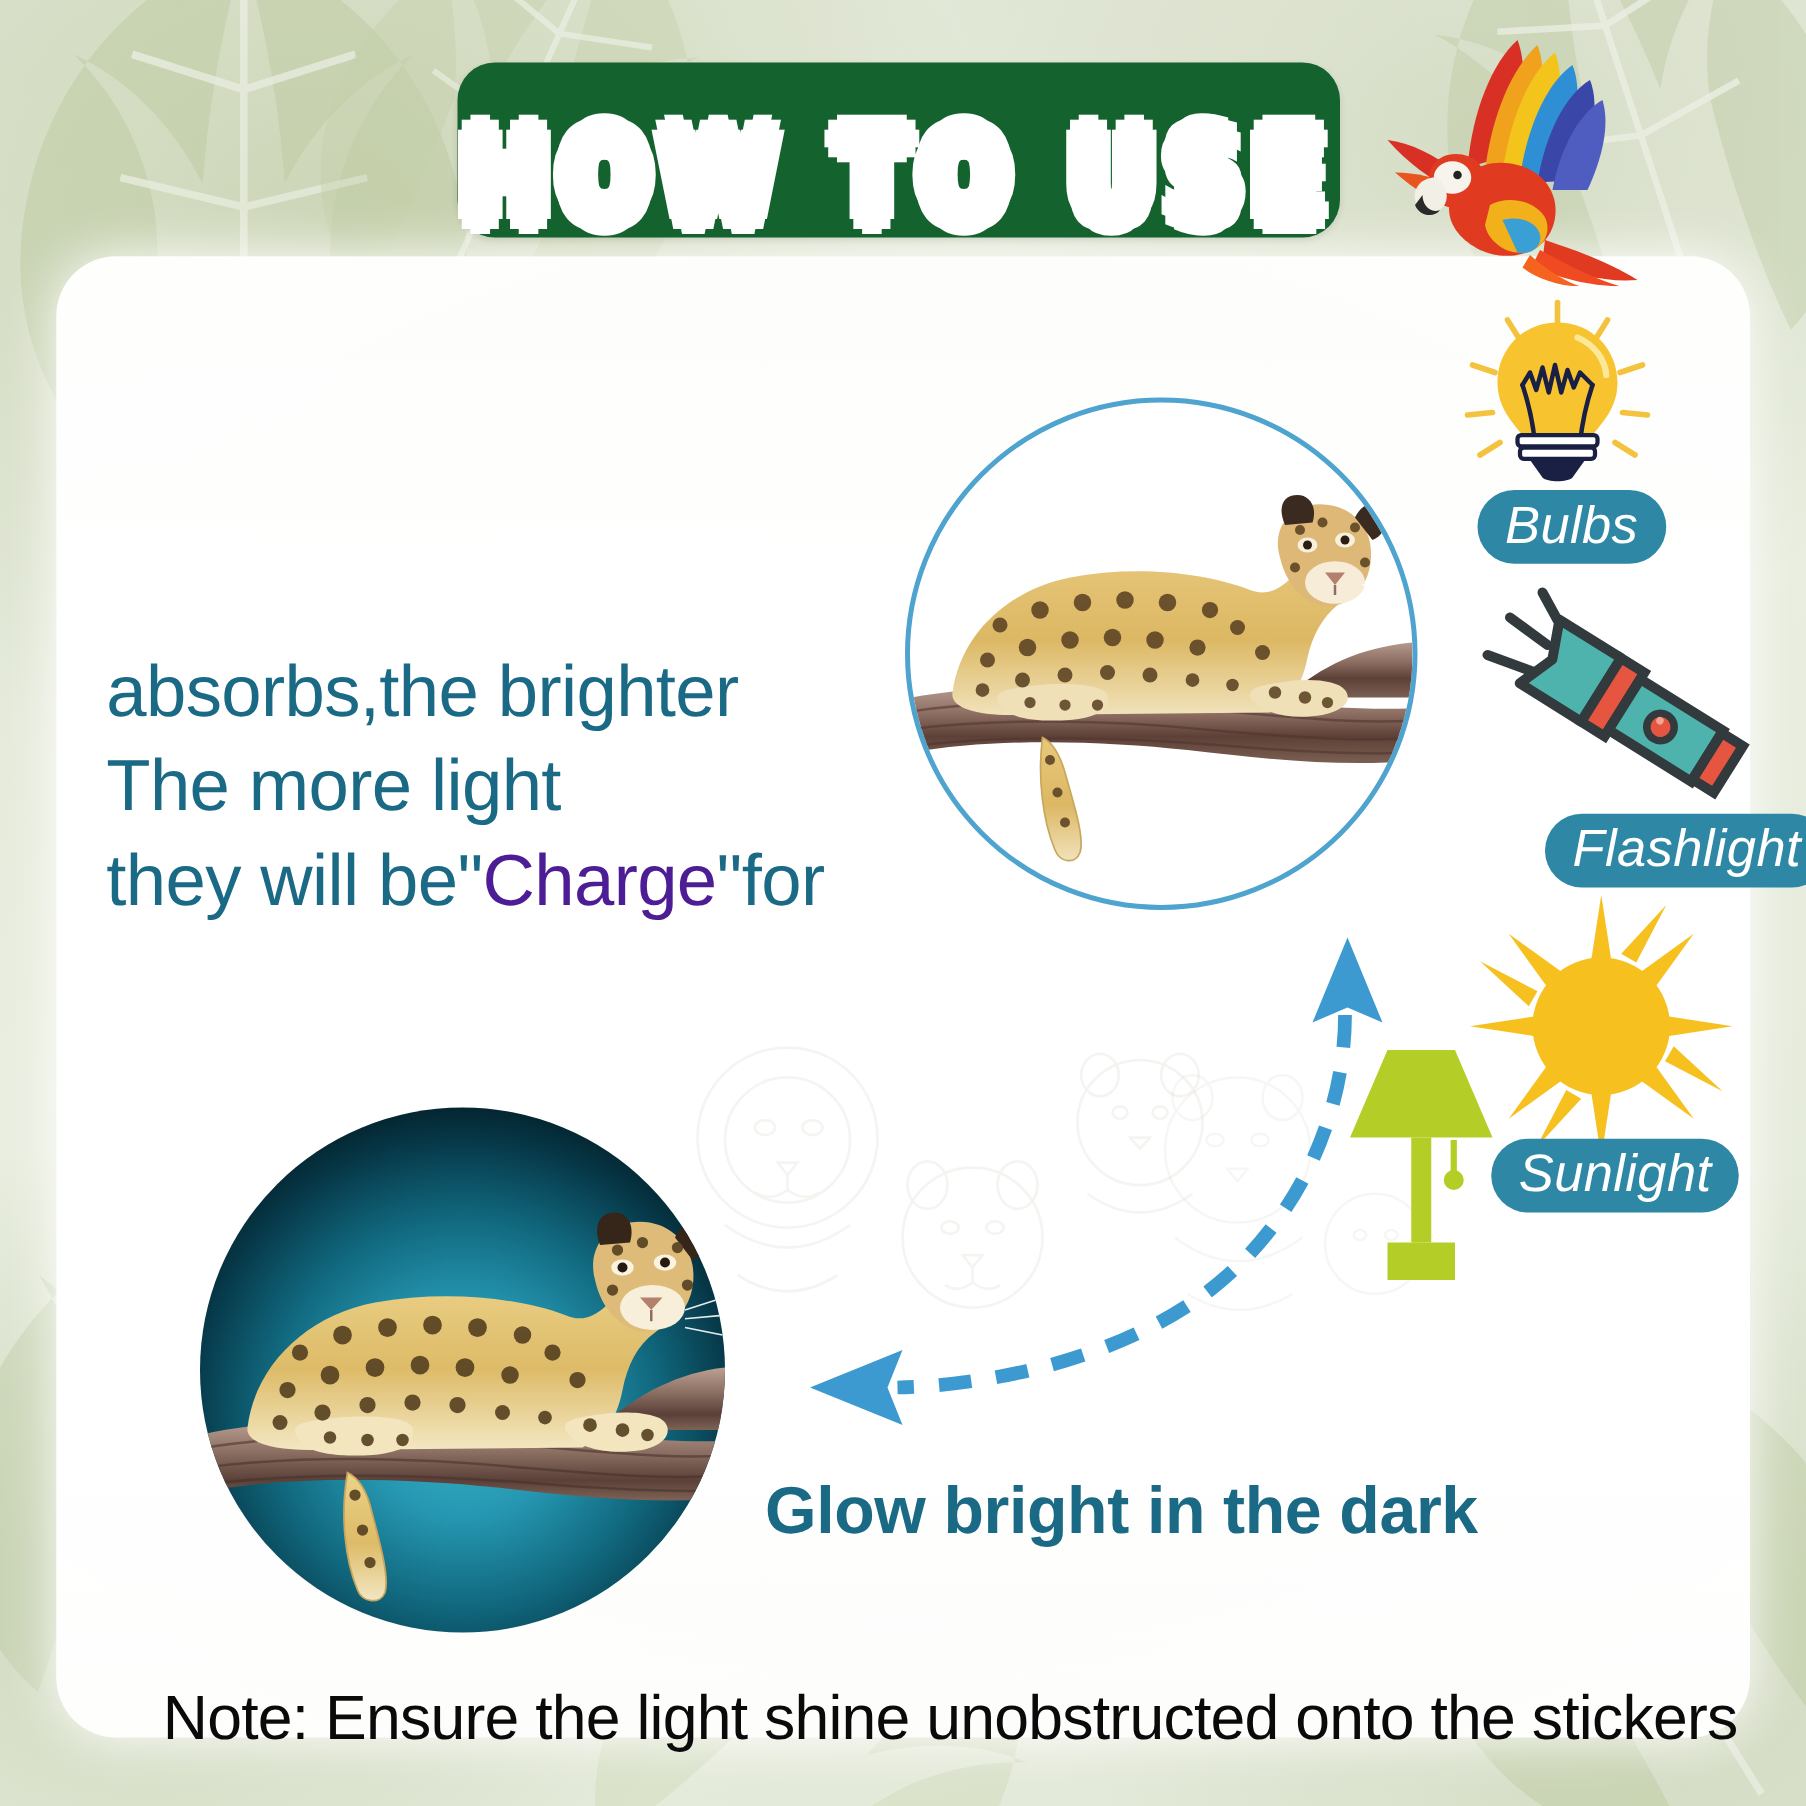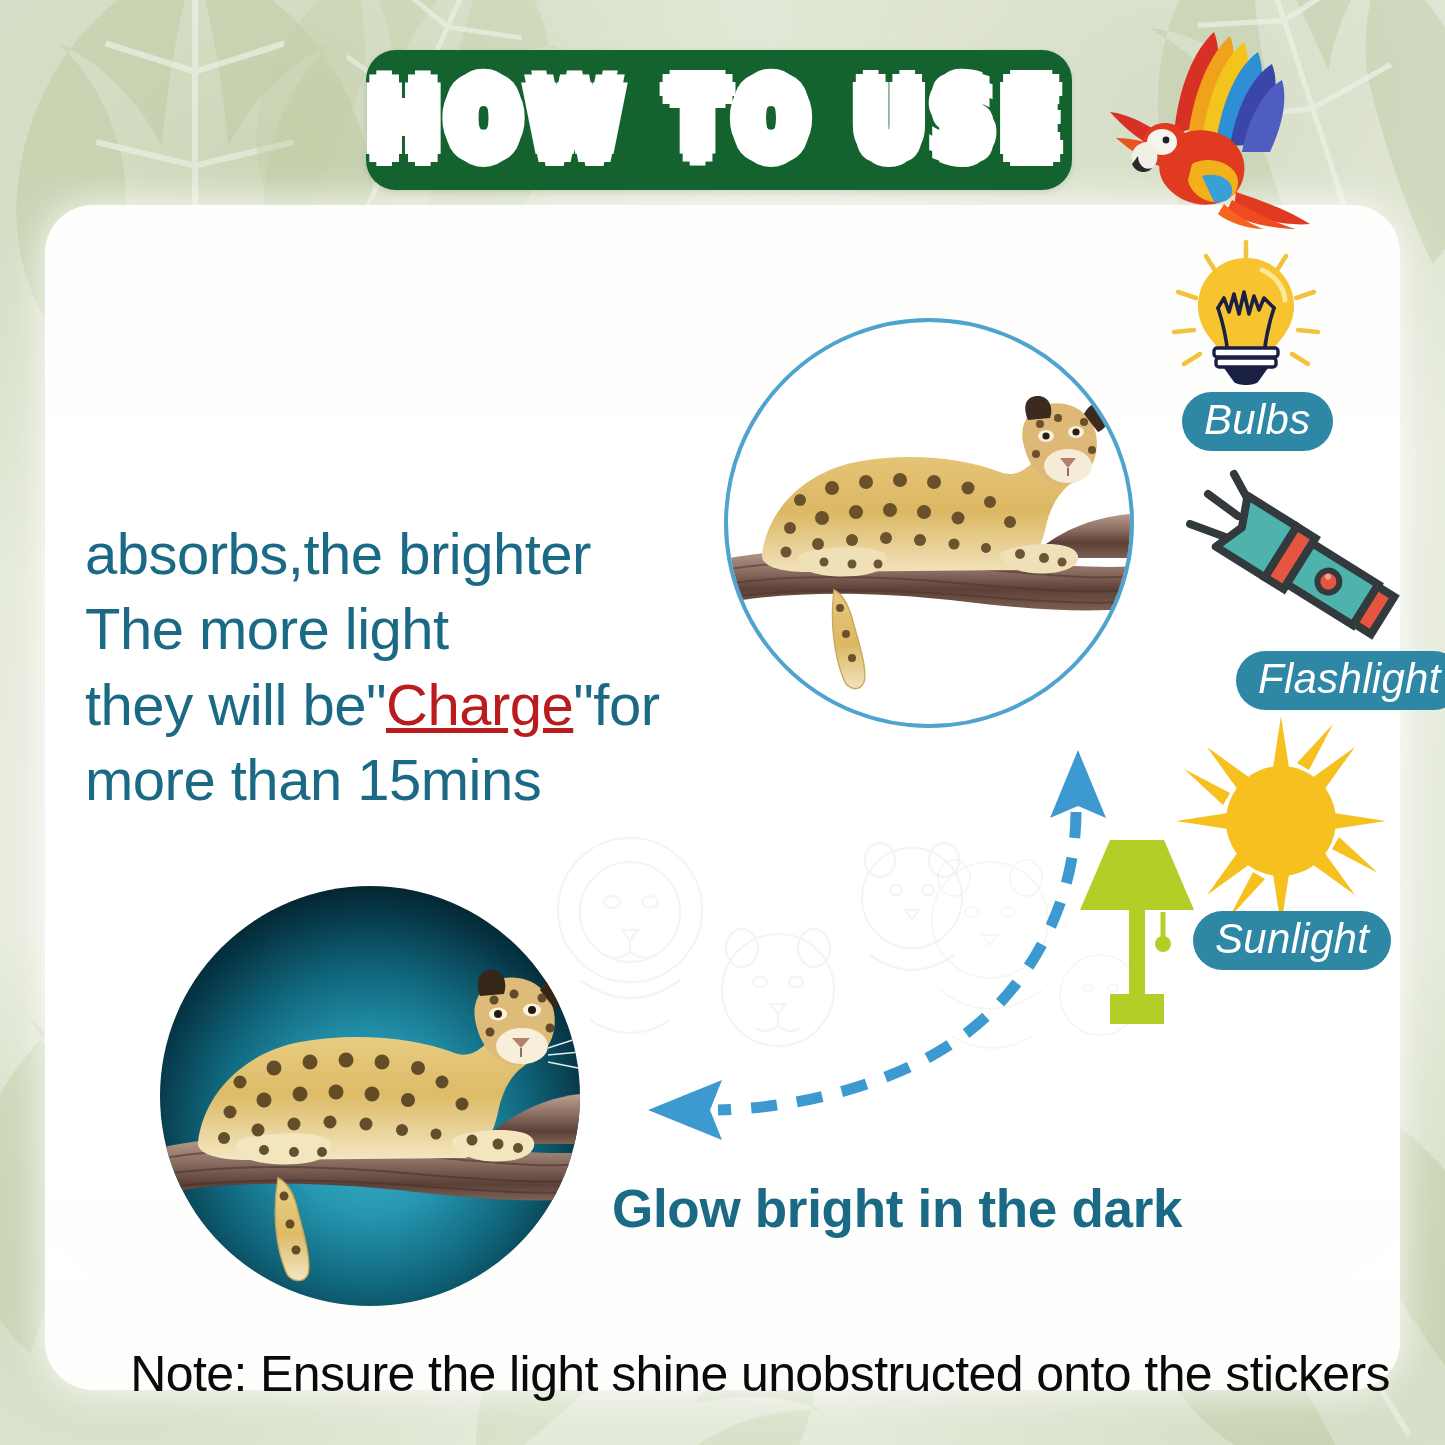--- a/index.html
+++ b/index.html
@@ -38,21 +38,21 @@
     background:radial-gradient(ellipse 72% 62% at 50% 46%, rgba(255,255,255,0) 55%, rgba(255,255,255,.55) 100%);
   }
 
   
   .watermark{position:absolute;opacity:.085;}
 
   
   .banner{
     position:absolute;left:366px;top:50px;width:706px;height:140px;
     background:#14622e;border-radius:30px;
-    display:flex;align-items:center;justify-content:center;
+    display:flex;align-items:flex-end;justify-content:center;
     box-shadow:0 2px 6px rgba(0,0,0,.10);
   }
   .banner-text{
     font-family:"DejaVu Sans","Liberation Sans",sans-serif;
     font-size:83px;font-weight:bold;letter-spacing:10px;
     color:#ffffff;white-space:nowrap;
     -webkit-text-stroke:7px #14622e;
     paint-order:stroke fill;
     text-shadow:
       0 0 0 #fff,
@@ -65,21 +65,21 @@
 
   
   .parrot{position:absolute;left:1082px;top:14px;width:265px;height:215px;}
 
   
   .main-copy{
     position:absolute;left:85px;top:516px;width:700px;
     font-size:58px;line-height:1.30;font-weight:400;
     color:#1b6a85;letter-spacing:-.5px;
   }
-  .main-copy .hi{color:#b91c1c;text-decoration:underline;}
+  .main-copy .hi{color:#4c1d95;}
 
   
   .circle-light{
     position:absolute;left:724px;top:318px;width:402px;height:402px;
     border-radius:50%;background:#ffffff;border:4px solid #4ea3cf;
     overflow:hidden;
   }
   .circle-dark{
     position:absolute;left:160px;top:886px;width:420px;height:420px;
     border-radius:50%;overflow:hidden;
@@ -304,21 +304,20 @@
       </g>
     </svg>
   </div>
 
   <div class="main-copy">
     <div><span>absorbs,the brighter</span></div>
     <div><span>The more light</span></div>
     <div>
       <span>they will be"</span><span class="hi">Charge</span><span>"for</span>
     </div>
-    <div><span>more than 15mins</span></div>
   </div>
 
   <div class="circle-light">
     <svg width="402" height="402" viewBox="0 0 402 402" style="position:absolute;left:0;top:0;">
       <defs>
         <linearGradient id="branchL" x1="0" y1="0" x2="0" y2="1">
           <stop offset="0%" stop-color="#b59a8d"></stop>
             <stop offset="35%" stop-color="#8d6e63"></stop>
           <stop offset="65%" stop-color="#5d4037"></stop>
             <stop offset="100%" stop-color="#7a5f52"></stop>

